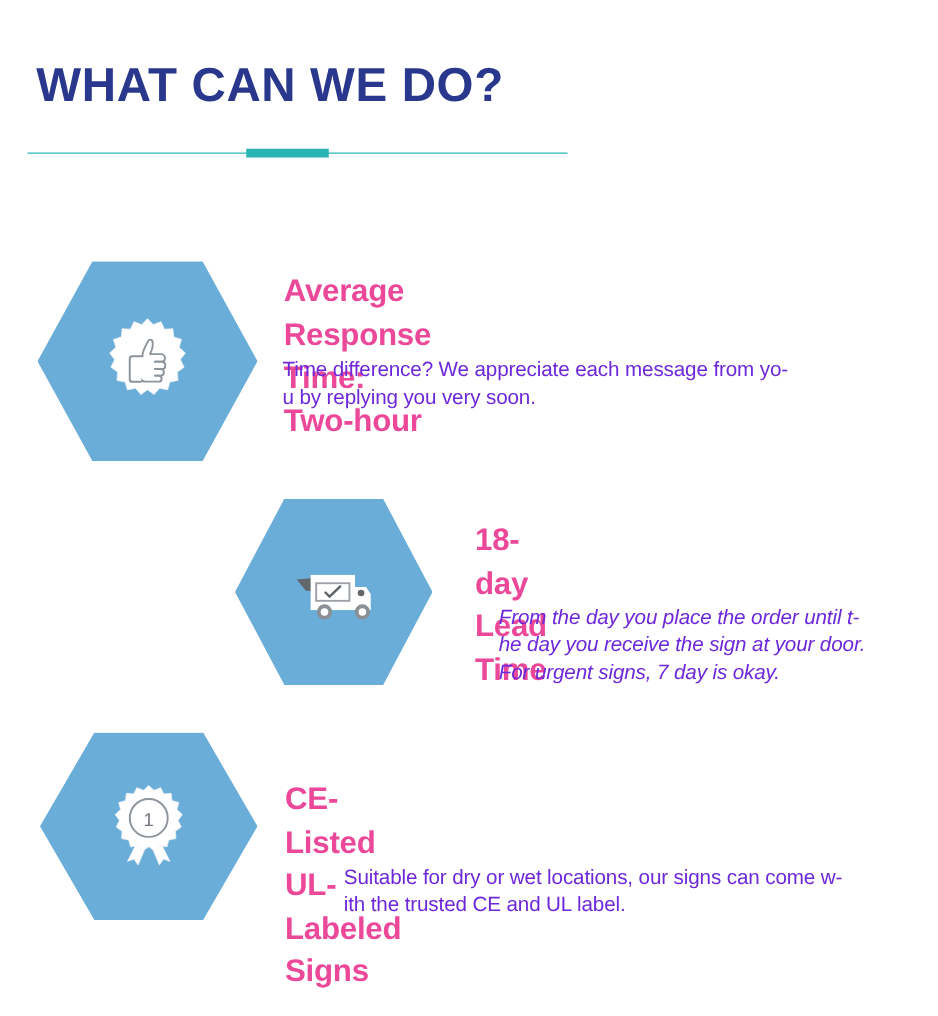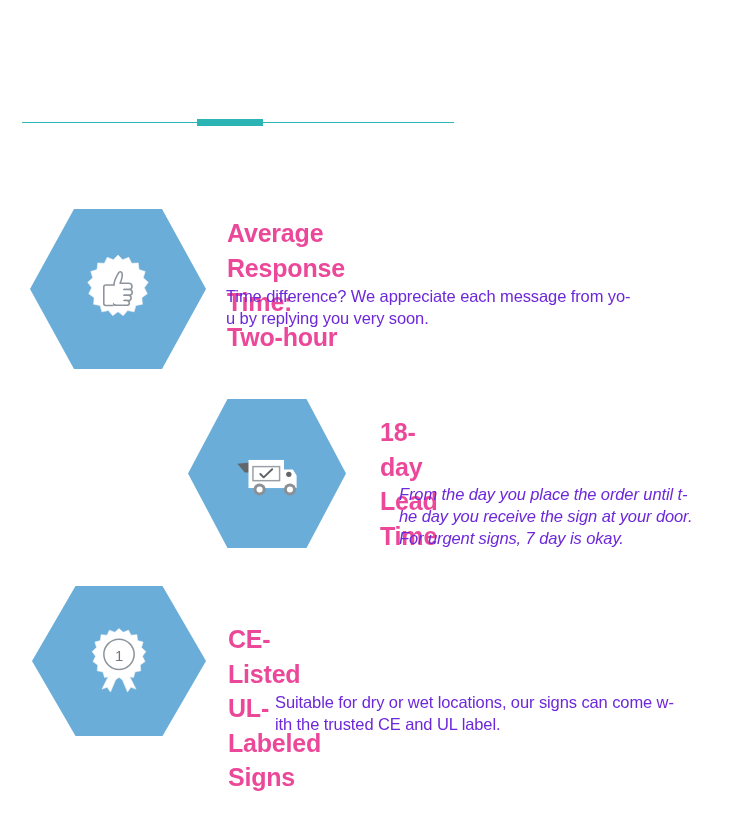--- a/index.html
+++ b/index.html
@@ -133,20 +133,21 @@
     pointer-events: none;
     user-select: none;
     white-space: nowrap;
   }
 </style>
 </head>
 <body>
 
 <div class="page">
 
+  <div class="page-title">WHAT CAN WE DO?</div>
 
   <div class="divider-wrap">
     <div class="divider-line"></div>
     <div class="divider-thick"></div>
   </div>
 
   <div class="feature" id="feature-1">
 
     <div class="hex">
       <svg class="hex-icon" viewBox="0 0 100 100">

